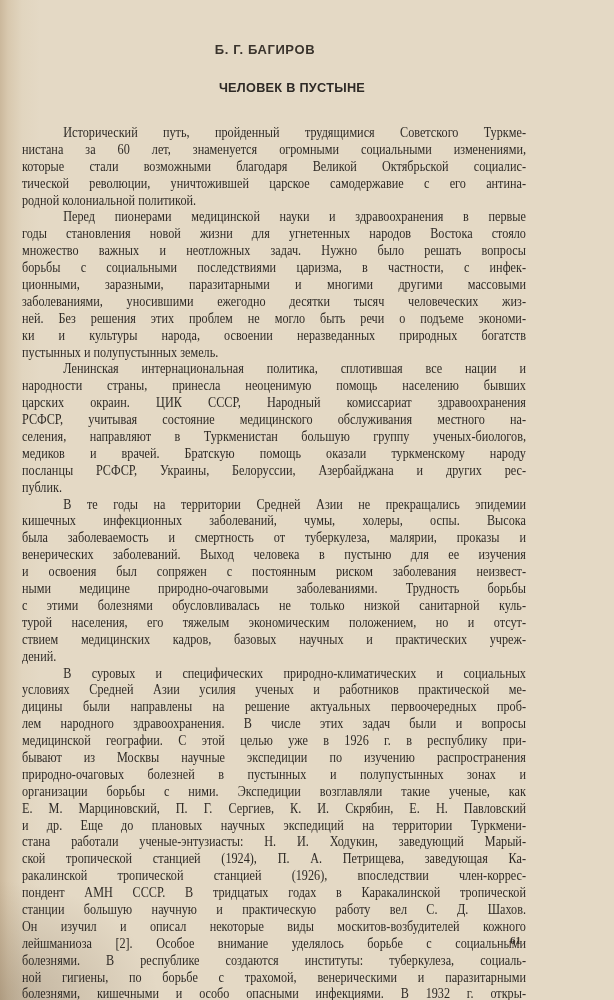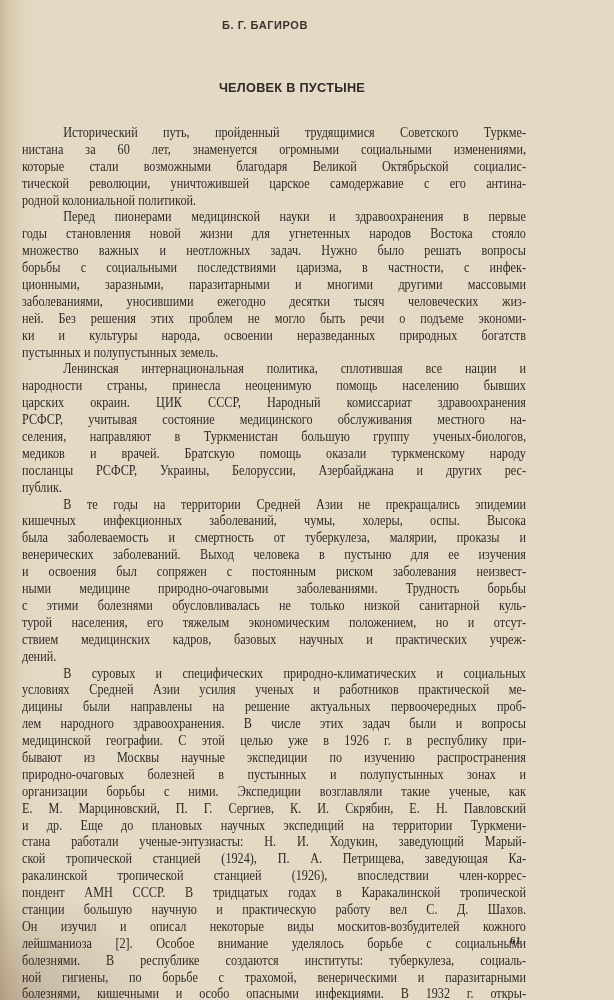--- a/index.html
+++ b/index.html
@@ -27,27 +27,27 @@
       pointer-events: none;
     }
     .page {
       position: absolute;
       left: 22px;
       top: 0;
       width: 504px;
     }
     .author {
       position: absolute;
-      top: 19px;
+      top: 42px;
       left: 0;
       width: 504px;
       text-align: center;
       font-family: "Liberation Sans", "DejaVu Sans", sans-serif;
       font-weight: bold;
-      font-size: 11px;
+      font-size: 13px;
       letter-spacing: 0.6px;
       color: #3a342d;
       padding-left: 10px;
       box-sizing: border-box;
       transform: translateX(-14px);
     }
     .title {
       position: absolute;
       top: 80px;
       left: 0;

